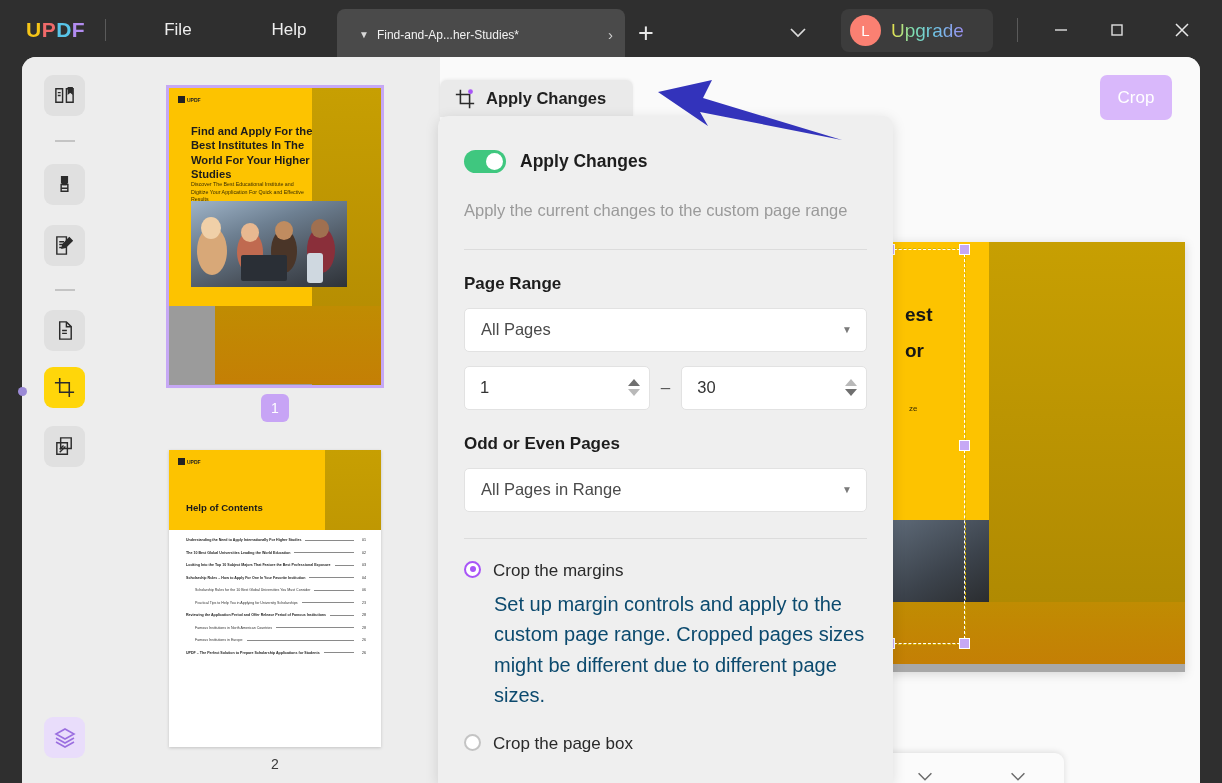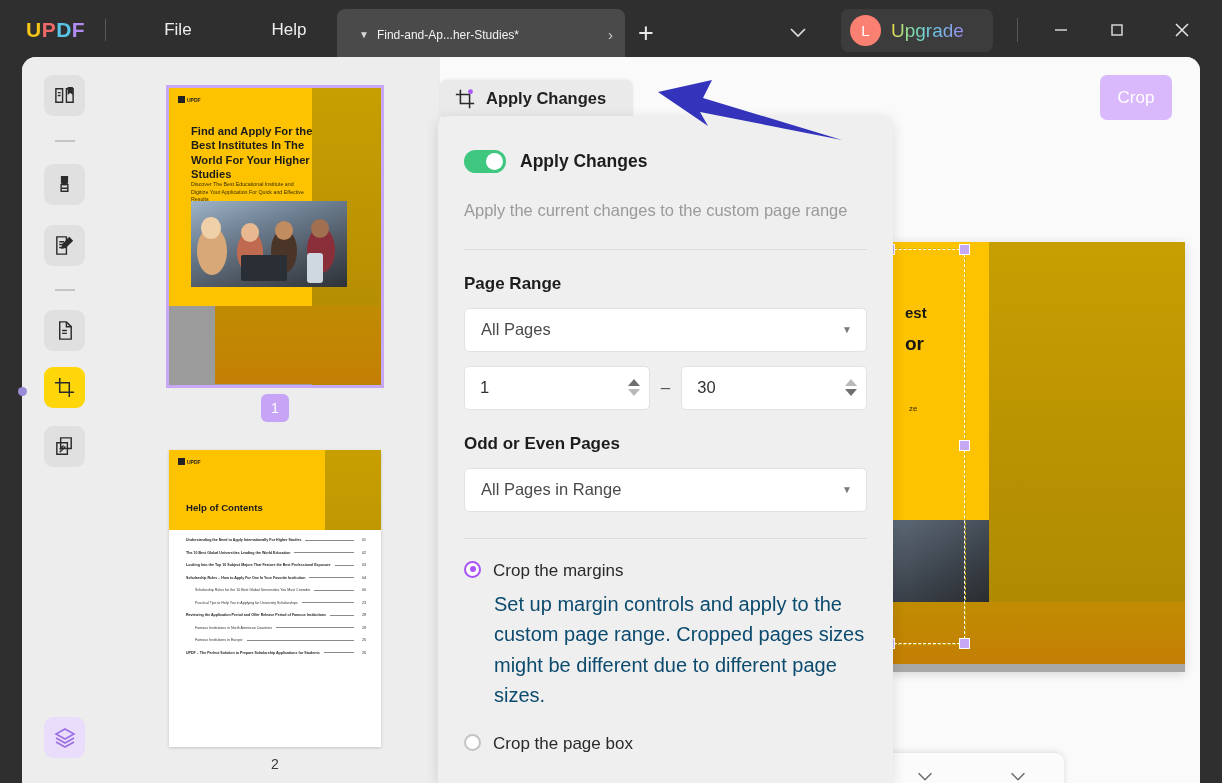--- a/index.html
+++ b/index.html
@@ -154,22 +154,22 @@
   .docpage {
     position: absolute; left: 449px; top: 185px; width: 296px; height: 430px;
     background: #9b9b9b; overflow: hidden; box-shadow: 0 2px 10px rgba(0,0,0,.15);
   }
   .d-yellow { position:absolute; left:0; top:0; width:100px; height:278px; background:#fdc300; }
   .d-olive { position:absolute; left:100px; top:0; width:196px; height:360px;
      background:linear-gradient(180deg,#c79f02 0%,#b08a02 100%); }
   .d-strip { position:absolute; left:0; top:360px; width:296px; height:62px;
      background:linear-gradient(180deg,#c08c02 0%,#c47f05 100%); }
   .d-gray { position:absolute; left:0; top:422px; width:296px; height:40px; background:#a8a8a8; }
-  .d-t1 { position:absolute; left:16px; top:62px; font-size:15px; font-weight:bold; color:#161616; }
-  .d-t2 { position:absolute; left:16px; top:91px; font-size:19px; font-weight:bold; color:#161616; }
+  .d-t1 { position:absolute; left:16px; top:62px; font-size:19px; font-weight:bold; color:#161616; }
+  .d-t2 { position:absolute; left:16px; top:98px; font-size:19px; font-weight:bold; color:#161616; }
   .d-sub { position:absolute; left:20px; top:162px; font-size:8px; color:#3a2d00; }
   .d-photo { position:absolute; left:0; top:278px; width:100px; height:108px;
      background:linear-gradient(150deg,#5e6a78 0%,#3c434c 50%,#222 100%); }
   .cropsel {
     position: absolute; left: 449px; top: 192px; width: 76px; height: 395px;
     border: 1.6px dashed #fff; outline: 1.6px dashed #d8b400;
   }
   .handle { position:absolute; width:11px; height:11px; background:#c6a8f5; border:1px solid #fff; }
   .bottombar {
     position: absolute; left: 878px; top: 753px; width: 186px; height: 46px;

